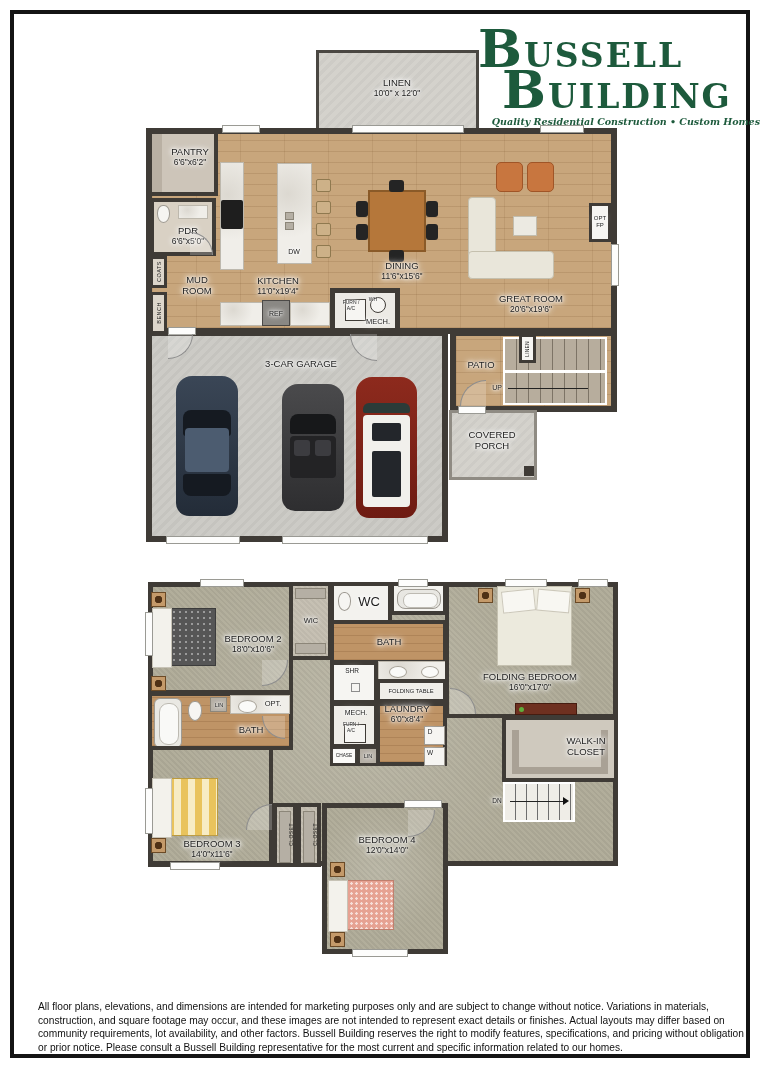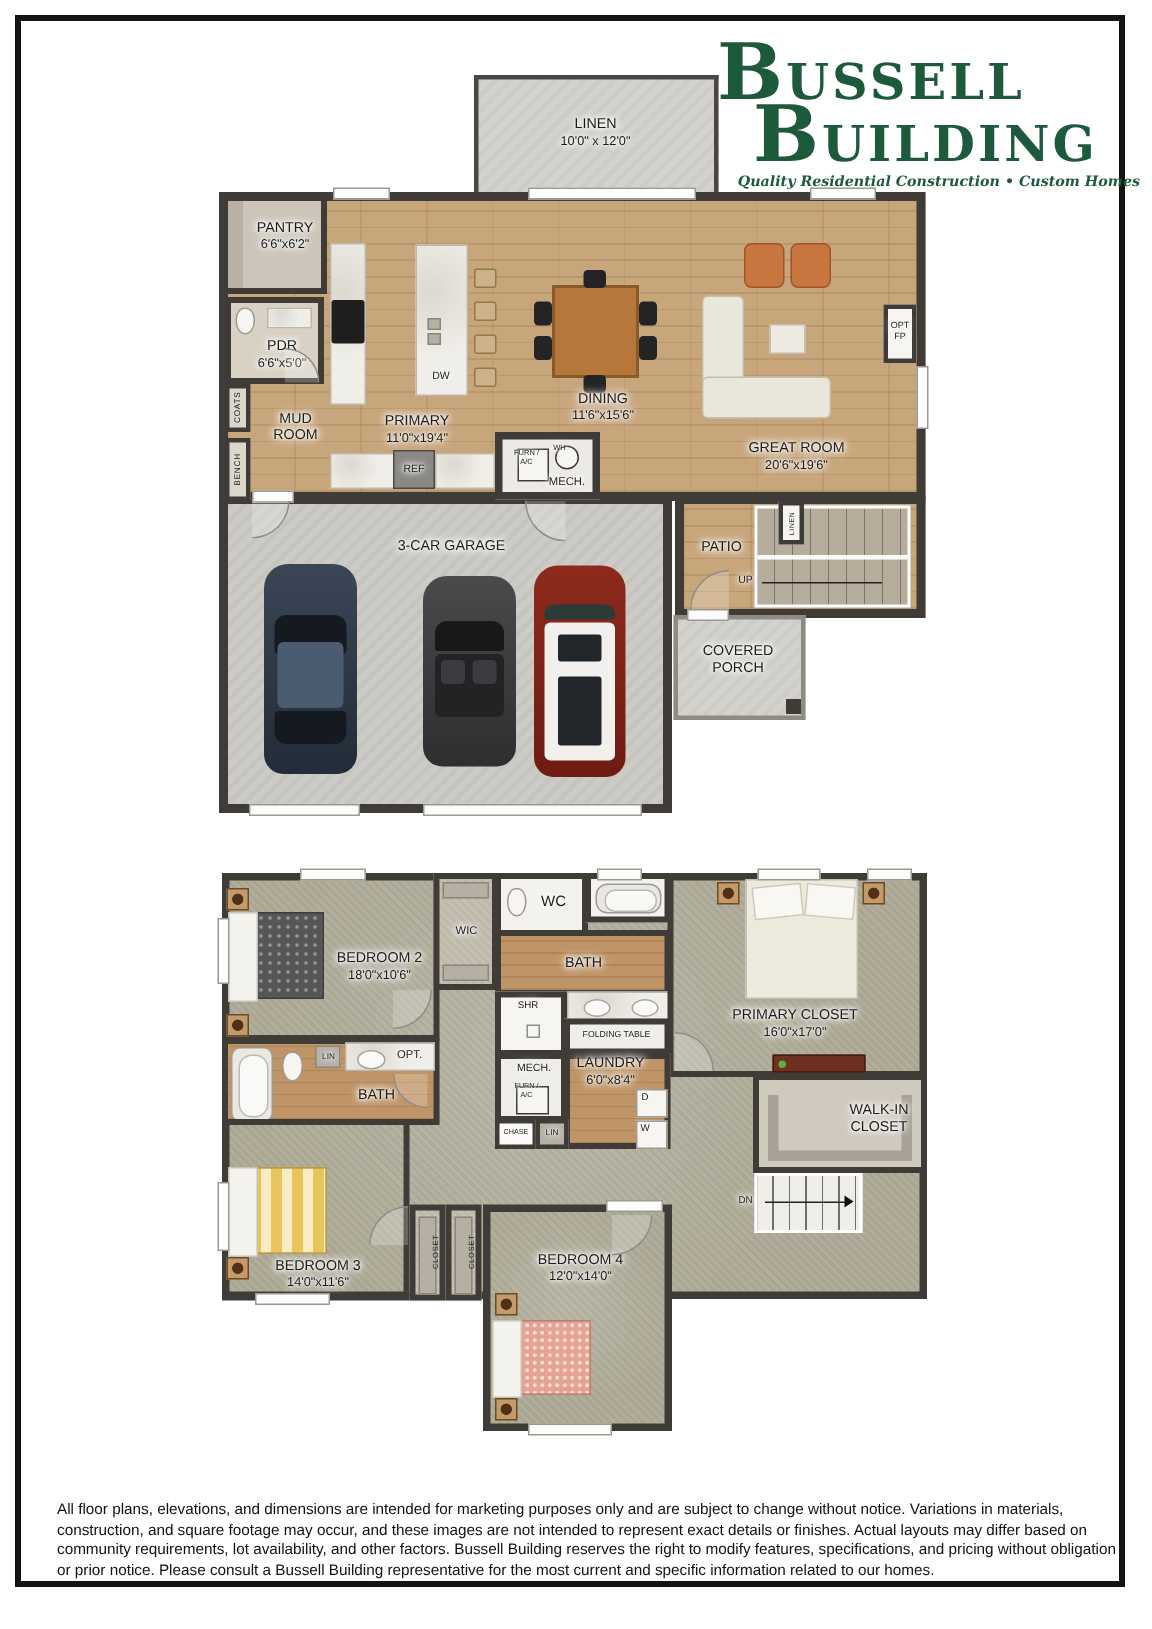--- a/index.html
+++ b/index.html
@@ -148,21 +148,21 @@
   <div class="lbl sm" style="left:294px;top:252px;">DW</div>
   <div class="stool" style="left:316px;top:179px;"></div>
   <div class="stool" style="left:316px;top:201px;"></div>
   <div class="stool" style="left:316px;top:223px;"></div>
   <div class="stool" style="left:316px;top:245px;"></div>
   <div class="marble" style="left:220px;top:302px;width:43px;height:24px;"></div>
   <div class="abs" style="left:262px;top:300px;width:28px;height:26px;background:#8a8884;border:1px solid #4a4846;"></div>
   <div class="lbl sm" style="left:276px;top:314px;">REF</div>
   <div class="marble" style="left:290px;top:302px;width:40px;height:24px;"></div>
   <div class="lbl" style="left:278px;top:286px;">
-    <div>PRIMARY</div>
+    <div>KITCHEN</div>
       <div class="dims">11'0"x19'4"</div>
   </div>
 
   <div class="abs" style="left:368px;top:190px;width:58px;height:62px;background:#b5773a;border:2px solid #8a5a28;"></div>
   <div class="chair" style="left:356px;top:201px;width:12px;height:16px;"></div>
   <div class="chair" style="left:356px;top:224px;width:12px;height:16px;"></div>
   <div class="chair" style="left:426px;top:201px;width:12px;height:16px;"></div>
   <div class="chair" style="left:426px;top:224px;width:12px;height:16px;"></div>
   <div class="chair" style="left:389px;top:180px;"></div>
   <div class="chair" style="left:389px;top:250px;"></div>
@@ -262,21 +262,21 @@
 
   <div class="room carpet2" style="left:289px;top:582px;width:43px;height:78px;border-width:4px;">
     <div class="gray" style="left:2px;top:2px;width:31px;height:11px;"></div>
     <div class="gray" style="left:2px;top:57px;width:31px;height:11px;"></div>
   </div>
   <div class="lbl sm" style="left:311px;top:621px;font-size:7.5px;">WIC</div>
 
   <div class="room" style="left:330px;top:582px;width:62px;height:42px;background:#f3f2ee;border-width:4px;">
     <div class="white" style="left:4px;top:6px;width:13px;height:19px;border-radius:45% 45% 50% 50%;"></div>
   </div>
-  <div class="lbl sm" style="left:369px;top:602px;font-size:10px;">WC</div>
+  <div class="lbl sm" style="left:369px;top:602px;font-size:13px;">WC</div>
   <div class="room" style="left:390px;top:582px;width:57px;height:33px;background:#f3f2ee;border-width:4px;">
     <div class="white" style="left:3px;top:3px;width:44px;height:20px;border-radius:8px;background:#e8e7e2;">
       <div style="position:absolute;left:5px;top:3px;width:33px;height:13px;background:#f8f8f6;border-radius:7px;border:1px solid #bdbab2;"></div>
     </div>
   </div>
   <div class="room bathwood" style="left:330px;top:620px;width:117px;height:44px;border-width:4px;"></div>
   <div class="lbl" style="left:389px;top:642px;">BATH</div>
   <div class="marble" style="left:378px;top:661px;width:69px;height:19px;">
     <div style="position:absolute;left:10px;top:4px;width:16px;height:10px;border:1px solid #a9a49a;border-radius:50%;background:#fafaf8;"></div>
     <div style="position:absolute;left:42px;top:4px;width:16px;height:10px;border:1px solid #a9a49a;border-radius:50%;background:#fafaf8;"></div>
@@ -289,21 +289,21 @@
   <div class="lbl xs" style="left:411px;top:691px;font-size:5.8px;">FOLDING TABLE</div>
 
   <div class="room" style="left:445px;top:582px;width:173px;height:136px;border-width:4px;background:transparent;"></div>
   <div class="nst" style="left:478px;top:588px;"></div>
   <div class="nst" style="left:575px;top:588px;"></div>
   <div class="abs" style="left:497px;top:586px;width:75px;height:80px;background:#eceadd;border:1px solid #c5c1b0;">
     <div style="position:absolute;left:4px;top:3px;width:31px;height:20px;background:#f8f7f2;border:1px solid #ccc8ba;transform:rotate(-6deg);"></div>
     <div style="position:absolute;left:39px;top:3px;width:31px;height:20px;background:#f8f7f2;border:1px solid #ccc8ba;transform:rotate(5deg);"></div>
   </div>
   <div class="lbl" style="left:530px;top:682px;">
-    <div>PRIMARY CLOSET</div>
+    <div>FOLDING BEDROOM</div>
       <div class="dims">16'0"x17'0"</div>
   </div>
   <div class="abs" style="left:515px;top:703px;width:62px;height:12px;background:#6e3020;border:1px solid #451c10;">
     <div style="position:absolute;left:3px;top:3px;width:5px;height:5px;background:#5fae3c;border-radius:50%;"></div>
   </div>
 
   <div class="room" style="left:330px;top:702px;width:48px;height:46px;background:#efede8;border-width:4px;">
     <div class="white" style="left:10px;top:18px;width:22px;height:19px;border-color:#3f3b36;"></div>
   </div>
   <div class="lbl sm" style="left:356px;top:713px;font-size:7px;">MECH.</div>

